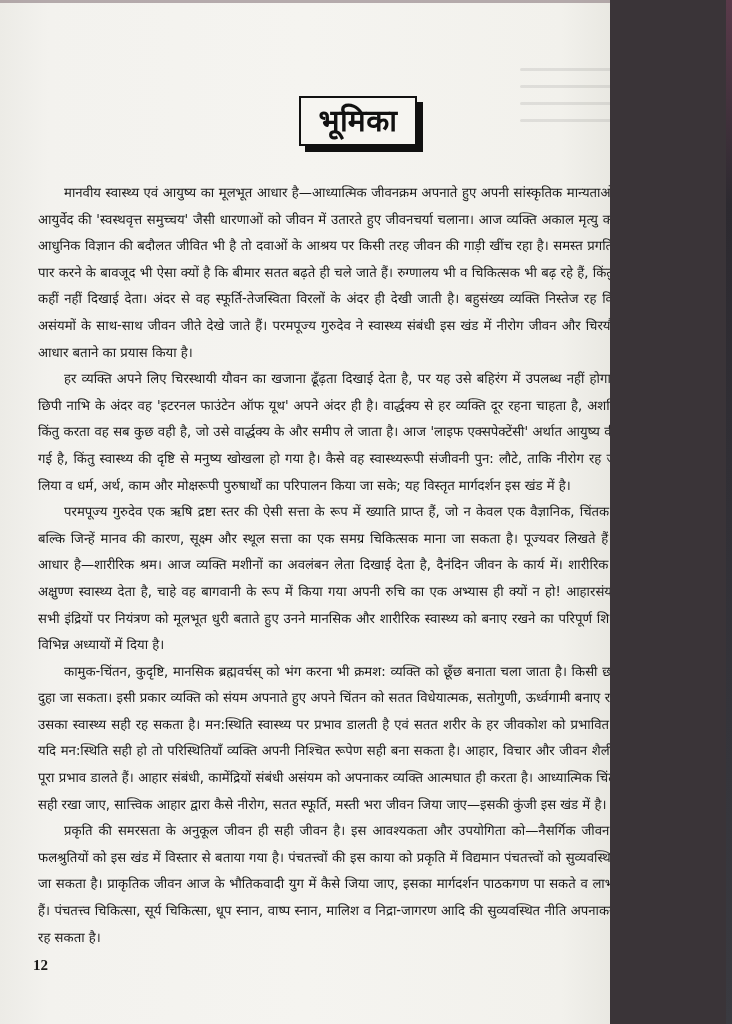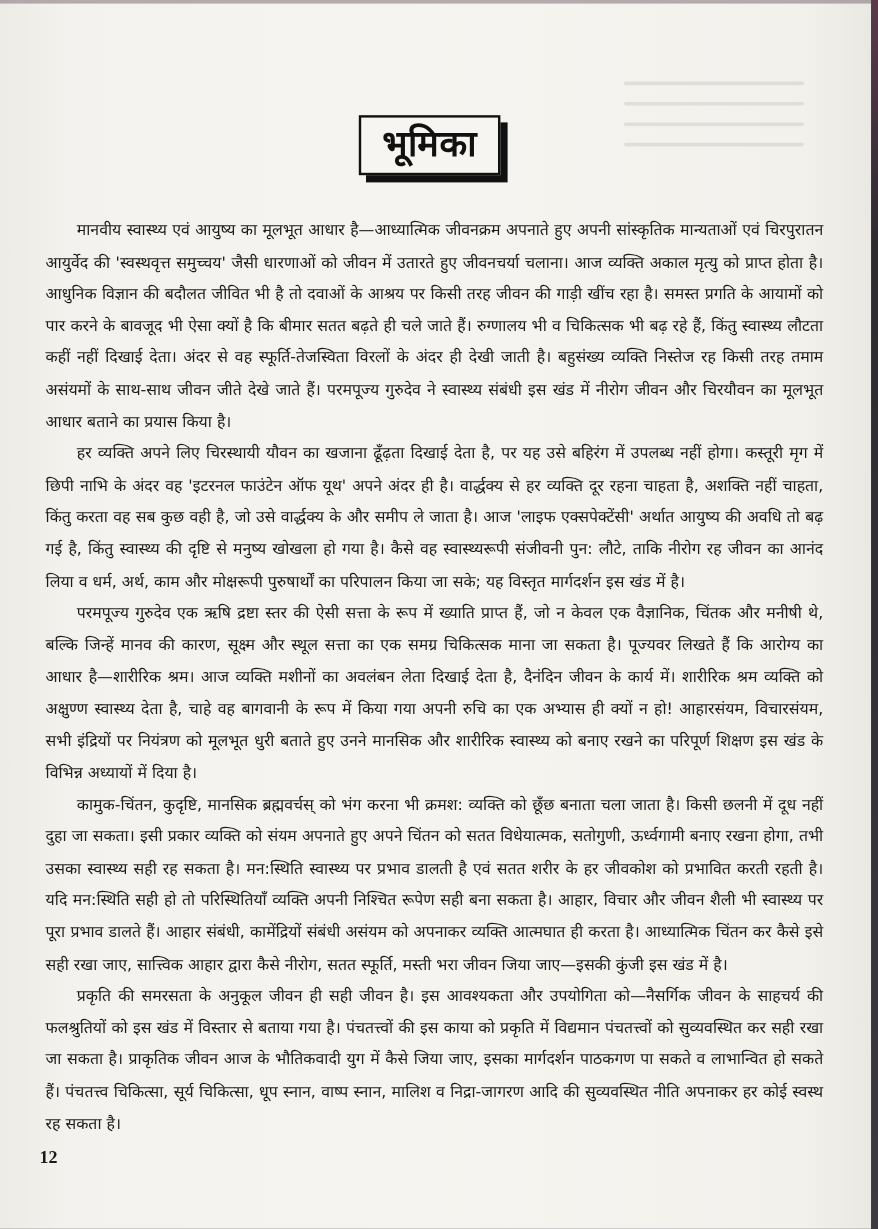--- a/index.html
+++ b/index.html
@@ -7,21 +7,21 @@
       padding: 0;
       width: 732px;
       height: 1024px;
       overflow: hidden;
       background: #3a3438;
     }
     .page {
       position: absolute;
       left: 0;
       top: 0;
-      width: 726px;
+      width: 610px;
       height: 1024px;
       background: linear-gradient(90deg, #ecebe6 0%, #f3f2ee 8%, #f5f4f0 50%, #f2f1ec 92%, #e9e8e2 100%);
       overflow: hidden;
     }
     .edge-right {
       position: absolute;
       right: 0;
       top: 0;
       width: 6px;
       height: 1024px;

